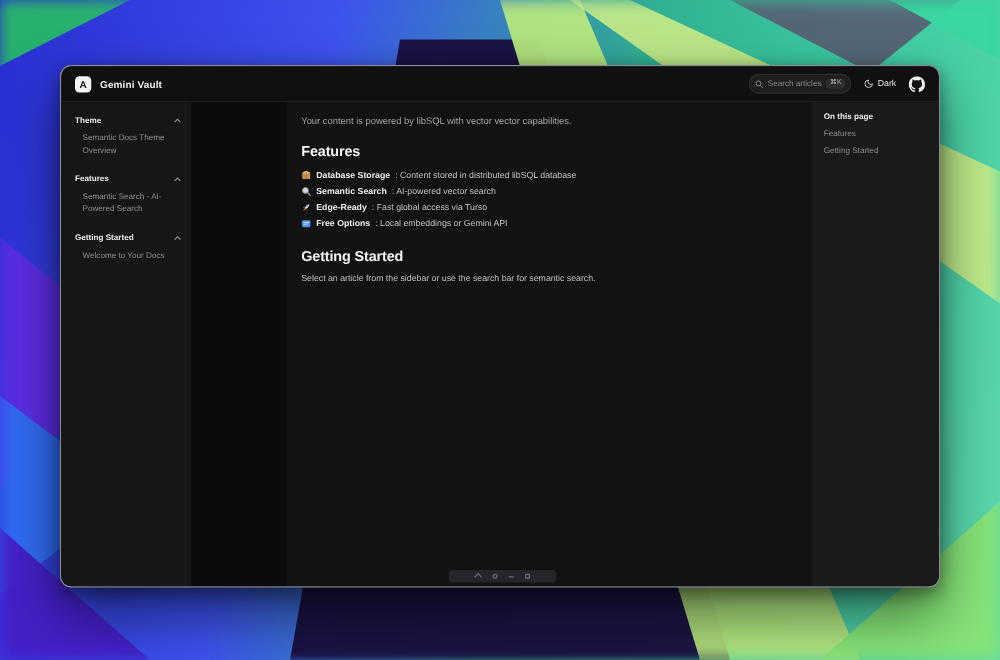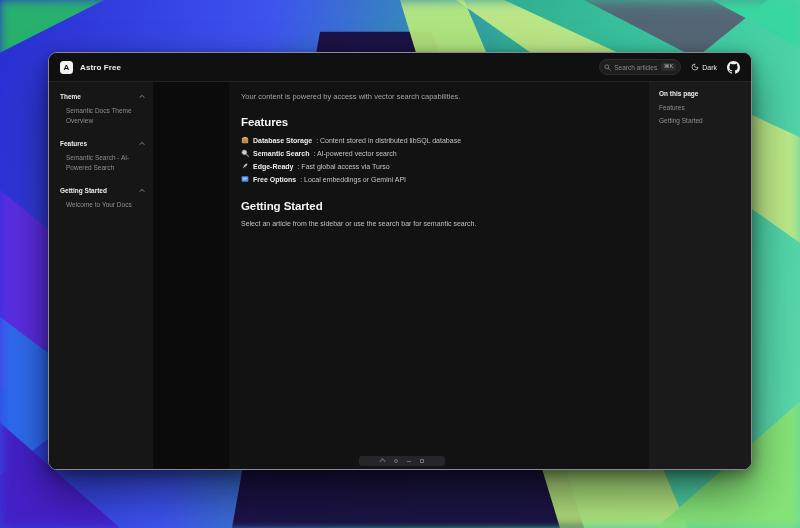--- a/index.html
+++ b/index.html
@@ -91,21 +91,21 @@
   <div class="wp wp-teal-tr"></div>
   <div class="wp wp-purple-left"></div>
   <div class="wp wp-blue-left"></div>
   <div class="wp wp-green-br"></div>
   <div class="wp wp-purple-bl"></div>
 
   <div class="window">
 
     <div class="app-header">
       <div class="logo">A</div>
-      <div class="brand">Astro Free</div>
+      <div class="brand">Gemini Vault</div>
 
       <div class="header-right">
         <div class="search-pill">
           <svg width="7" height="7" viewBox="0 0 10 10">
             <circle cx="4" cy="4" r="2.8" fill="none" stroke="#8a8a8a" stroke-width="1.1"></circle>
             <line x1="6.2" y1="6.2" x2="9" y2="9" stroke="#8a8a8a" stroke-width="1.1" stroke-linecap="round"></line>
           </svg>
           <input class="search-input" placeholder="Search articles..." style="">
           <span class="kbd">⌘K</span>
         </div>
@@ -155,21 +155,21 @@
               <polyline points="1,4 4,1 7,4" fill="none" stroke="#9a9a9a" stroke-width="1.2"></polyline>
             </svg>
           </div>
           <div class="side-link">Welcome to Your Docs</div>
         </div>
       </div>
 
       <div class="gutter"></div>
 
       <div class="content">
-        <p class="intro">Your content is powered by access with vector search capabilities.</p>
+        <p class="intro">Your content is powered by libSQL with vector vector capabilities.</p>
 
         <h2 class="h2">Features</h2>
 
         <div class="features">
 
           <div class="feature">
             <span class="ficon">
               <svg width="8" height="8" viewBox="0 0 10 10">
                 <rect x="1" y="2.5" width="8" height="6.5" rx="0.8" fill="#c89155"></rect>
                 <polygon points="1,2.5 5,0.8 9,2.5 5,4.2" fill="#e2b878"></polygon>

